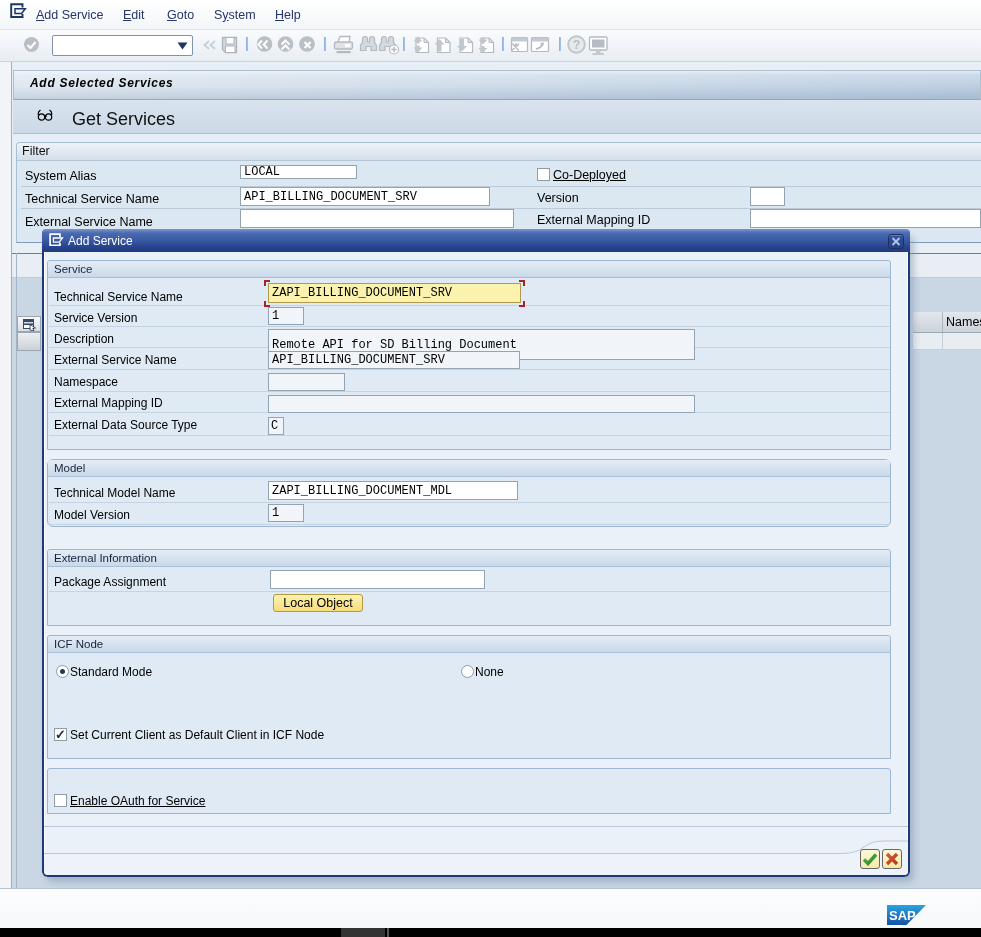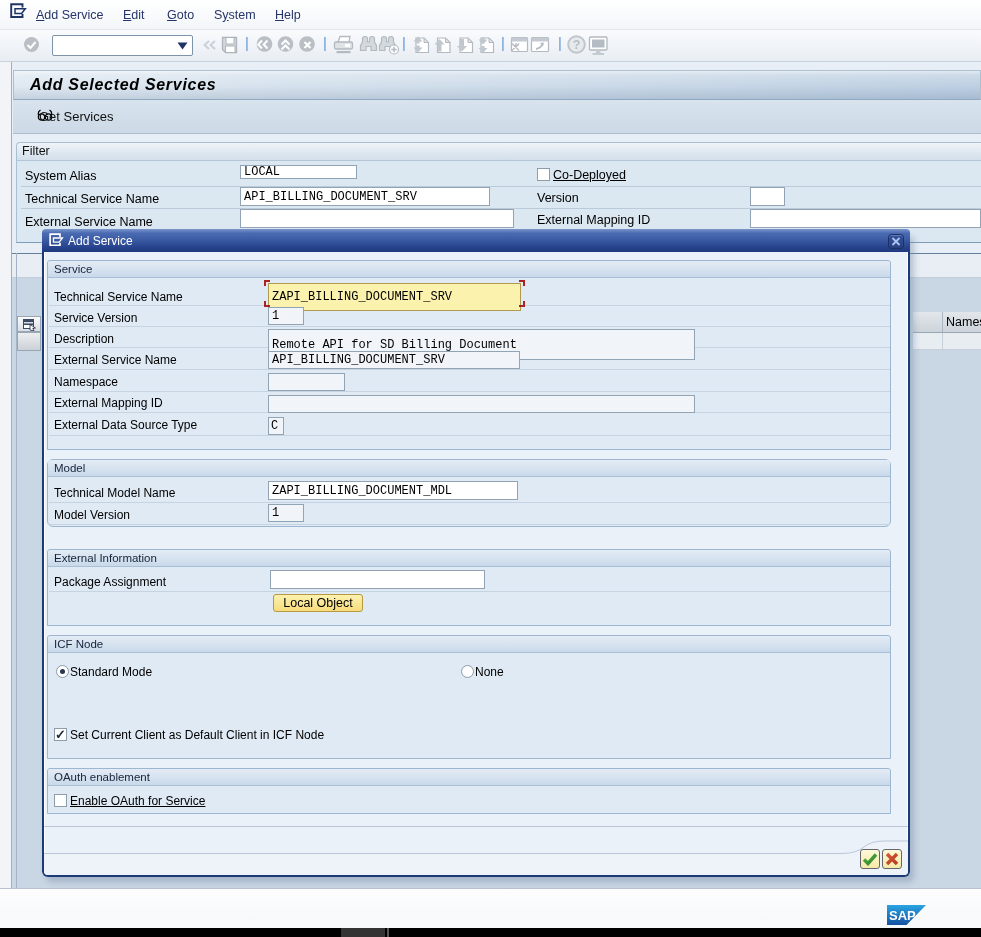--- a/index.html
+++ b/index.html
@@ -10,24 +10,24 @@
 #menubar { left:0; top:0; width:981px; height:30px; background:linear-gradient(#ffffff,#f3f6f9); border-bottom:1px solid #e3e7ed; }
 #menubar .mi { position:absolute; top:8px; font-size:12.5px; color:#26356a; }
 #menubar .mi u { text-decoration:underline; }
 
 #toolbar { left:0; top:30px; width:981px; height:32px; background:linear-gradient(#fafbfd,#e8edf3); border-bottom:1px solid #c9d3de; }
 
 #content { left:0; top:62px; width:981px; height:828px; background:#f2f4f7; }
 #contbox { left:11px; top:62px; width:970px; height:826px; border-left:1px solid #9fb0c2; background:#e7eef5; }
 
 #bigtitle { left:13px; top:70px; width:968px; height:30px; background:linear-gradient(to bottom, rgba(255,255,255,.6) 0px, rgba(255,255,255,.28) 4px, rgba(255,255,255,.06) 55%, rgba(30,60,100,.12) 100%), linear-gradient(to right,#dde7f0,#b9cce0); border:1px solid #aebfd0; border-bottom:1px solid #8fa9c2; }
-#bigtitle span { position:absolute; left:16px; top:5px; font-size:16px; letter-spacing:0.7px; font-weight:bold; font-style:italic; color:#000; }
+#bigtitle span { position:absolute; left:16px; top:5px; font-size:12px; letter-spacing:0.7px; font-weight:bold; font-style:italic; color:#000; }
 
 #appbar { left:13px; top:100px; width:968px; height:34px; background:linear-gradient(#d8e3ee,#ccd9e6); border-bottom:1px solid #aebecd; }
-#appbar span { position:absolute; left:26px; top:9px; font-size:13px; color:#111; }
+#appbar span { position:absolute; left:59px; top:9px; font-size:18px; color:#111; }
 
 #filter { left:16px; top:142px; width:965px; height:101px; border:1px solid #a9bfd2; border-bottom:1px solid #7e9cba; border-right:none; border-radius:4px 0 0 0; background:#dbe7f1; }
 #filter .hd { position:absolute; left:0; top:0; width:100%; height:18px; background:linear-gradient(#eef3f8,#d3dfeb); border-bottom:1px solid #b4c6d6; border-radius:4px 0 0 0; }
 #filter .hd span { position:absolute; left:5px; top:1px; font-size:12.5px; color:#111; }
 .frow { position:absolute; left:0; width:100%; height:22px; }
 .frow .lab { position:absolute; left:8px; top:7px; font-size:12.5px; color:#000; }
 .frow .lab2 { position:absolute; left:521px; top:4px; font-size:12.5px; color:#000; }
 .fsep { position:absolute; left:5px; right:0; height:1px; background:#bccbda; }
 
 .inp { position:absolute; background:#fff; border:1px solid #92a3b4; font-family:"Liberation Mono",monospace; font-size:12px; color:#000; line-height:16px; padding-left:3px; }
@@ -322,23 +322,20 @@
         </div>
       <div class="rad sel" style="left:8px;top:29px;"></div>
       <span class="cblab dcl" style="left:22px;top:29px;">Standard Mode</span>
       <div class="rad" style="left:413px;top:29px;"></div>
       <span class="cblab dcl" style="left:427px;top:29px;">None</span>
       <div class="cb checked" style="left:6px;top:92px;"></div>
       <span class="cblab dcl" style="left:22px;top:92px;">Set Current Client as Default Client in ICF Node</span>
     </div>
 
     <div class="grp" style="top:516px;height:46px;">
-      <div class="ghd">
-          <span>OAuth enablement</span>
-        </div>
       <div class="cb" style="left:6px;top:25px;"></div>
       <span class="cblab dcl" style="left:22px;top:25px;text-decoration:underline;">Enable OAuth for Service</span>
     </div>
     <div style="position:absolute;left:0;top:574px;width:864px;height:1px;background:#bac8d9;"></div>
     <svg style="position:absolute;left:0;top:585px" width="864" height="38" viewBox="0 0 864 38">
       <path d="M0 16.5 H798 Q812 16.5 820 10 Q827 4 840 4 H864 V38 H0 Z" fill="#eef3f9" stroke="none"></path>
       <path d="M0 16.5 H798 Q812 16.5 820 10 Q827 4 840 4 H864" fill="none" stroke="#b9c7d8" stroke-width="1"></path>
     </svg>
     <div class="fbtn" style="left:816px;top:597px;">
       <svg style="position:absolute;left:1px;top:1px" width="16" height="16" viewBox="0 0 16 16">
@@ -358,21 +355,21 @@
           <stop offset="0" stop-color="#d4593a"></stop>
               <stop offset="1" stop-color="#b93a1e"></stop>
             </linearGradient>
           </defs>
         <path d="M3 3 L13 13 M13 3 L3 13" stroke="url(#rd)" stroke-width="3.4" fill="none"></path>
       </svg>
     </div>
   </div>
 </div>
 
-<input class="inp abs" style="left: 268px; top: 283px; width: 253px; height: 28px; background: rgb(251, 242, 173); border-color: rgb(176, 154, 78);" value="ZAPI_BILLING_DOCUMENT_SRV" readonly="">
+<input class="inp abs" style="left: 268px; top: 283px; width: 253px; height: 20px; background: rgb(251, 242, 173); border-color: rgb(176, 154, 78);" value="ZAPI_BILLING_DOCUMENT_SRV" readonly="">
 <div class="corner c-tl abs" style="left:264px;top:280px;"></div>
 <div class="corner c-tr abs" style="left:519px;top:280px;"></div>
 <div class="corner c-bl abs" style="left:264px;top:301px;"></div>
 <div class="corner c-br abs" style="left:519px;top:301px;"></div>
 <input class="inp abs ro" style="left: 268px; top: 307px; width: 36px; height: 18px;" value="1" readonly="">
 <input class="inp abs ro" style="left: 268px; top: 329px; width: 427px; height: 31px;" value="Remote API for SD Billing Document" readonly="">
 <input class="inp abs ro" style="left: 268px; top: 351px; width: 252px; height: 18px;" value="API_BILLING_DOCUMENT_SRV" readonly="">
 <input class="inp abs ro" style="left: 268px; top: 373px; width: 77px; height: 18px;" value="" readonly="">
 <input class="inp abs ro" style="left: 268px; top: 395px; width: 427px; height: 18px;" value="" readonly="">
 <input class="inp abs ro" style="left: 268px; top: 417px; width: 16px; height: 18px; padding-left: 2px;" value="C" readonly="">

